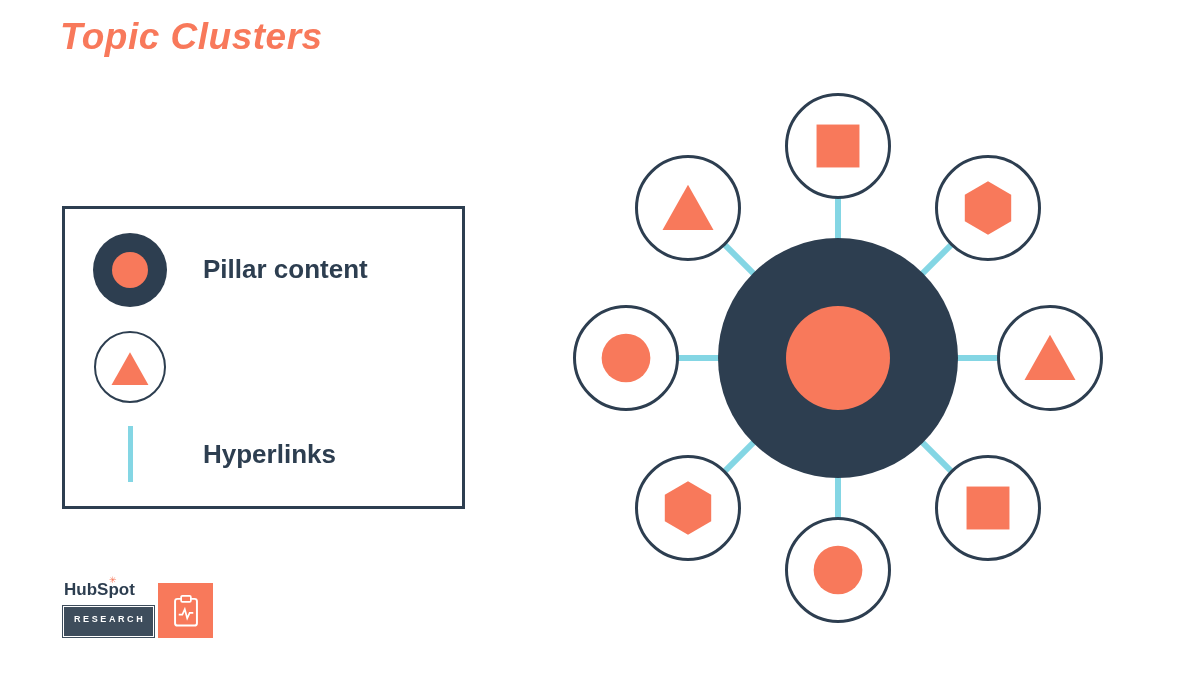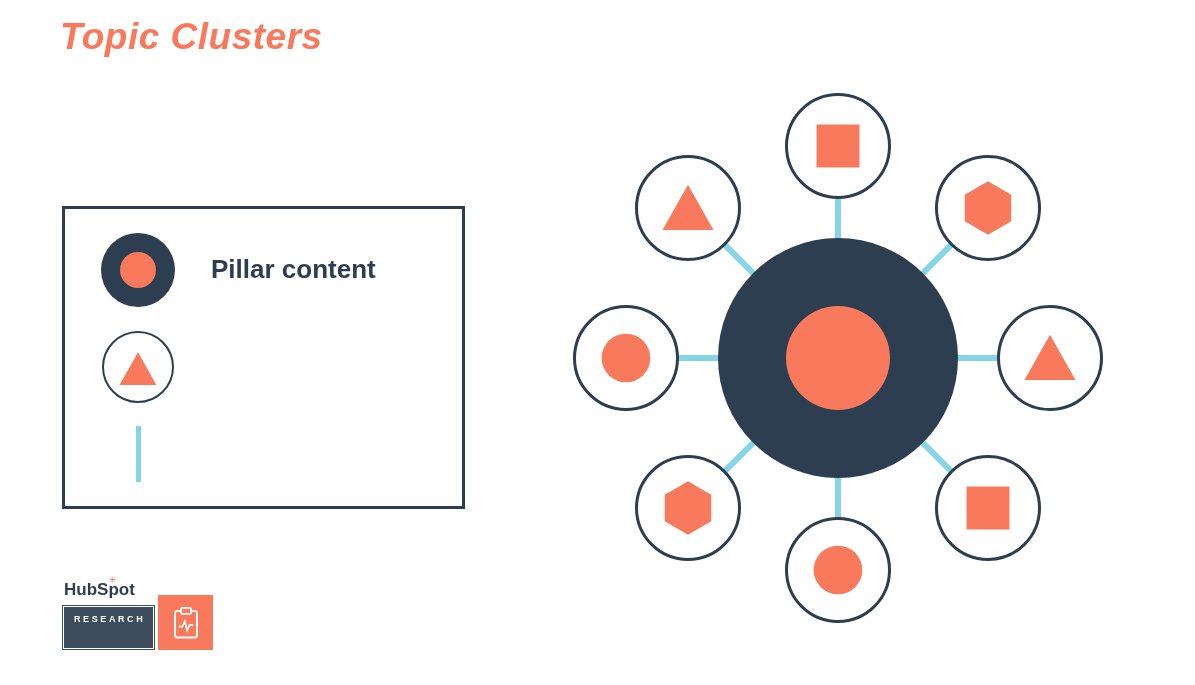--- a/index.html
+++ b/index.html
@@ -18,21 +18,21 @@
     font-size:37px; font-weight:800; letter-spacing:.5px;
     color:var(--orange);
     font-style:italic;
   }
 
   
   .legend {
     position:absolute; left:62px; top:206px; width:403px; height:303px;
     border:3px solid var(--navy);
     display:flex; flex-direction:column; justify-content:space-evenly;
-    padding-left:34px;
+    padding-left:26px;
   }
   .legend-item { display:flex; align-items:center; gap:34px; }
   .legend-icon-wrap { width:78px; display:flex; justify-content:center; align-items:center; }
   .pillar-icon {
     width:74px; height:74px; border-radius:50%; background:var(--navy);
     display:flex; align-items:center; justify-content:center;
   }
   .pillar-dot { width:36px; height:36px; border-radius:50%; background:var(--orange); }
   .cluster-icon {
     width:72px; height:72px; border-radius:50%; background:#fff;
@@ -67,21 +67,21 @@
   .satellite svg { width:58px; height:58px; display:block; }
 
   
   .logo { position:absolute; left:62px; top:580px; display:flex; align-items:flex-end; gap:3px; }
   .logo-left { display:flex; flex-direction:column; align-items:flex-start; }
   .brand { position:relative; font-size:17px; font-weight:800; color:var(--navy); padding:0 10px 5px 2px; }
   .sprocket { position:absolute; left:47px; top:-5px; font-size:9px; font-weight:400; color:var(--orange); }
   .research-bar {
     background:var(--research-bar); color:#fff;
     font-size:9px; font-weight:700; letter-spacing:2.6px;
-    padding:7px 8px 24px 10px; border:2px solid #fff; outline:1px solid var(--research-bar);
+    padding:7px 8px 12px 10px; border:2px solid #fff; outline:1px solid var(--research-bar);
     outline-offset:-1px;
   }
   .logo-tile {
     width:55px; height:55px; background:var(--orange);
     display:flex; align-items:center; justify-content:center;
   }
   .logo-tile svg { width:30px; height:34px; }
 </style>
 </head>
 <body>
@@ -105,20 +105,21 @@
           <polygon class="shape-fill" points="50,10 94,88 6,88"></polygon>
         </svg>
       </div>
     </div>
   </div>
 
   <div class="legend-item">
     <div class="legend-icon-wrap">
       <div class="link-icon"></div>
     </div>
+    <div class="legend-label">Hyperlinks</div>
   </div>
 </div>
 
 <div class="diagram">
   <div class="hub-outer">
     <div class="hub-inner"></div>
   </div>
 
 <div class="connector" style="left: 838px; top: 218px; transform: translate(-50%, -50%) rotate(-90deg);"></div>
     <div class="satellite" style="left: 838px; top: 146px;">

